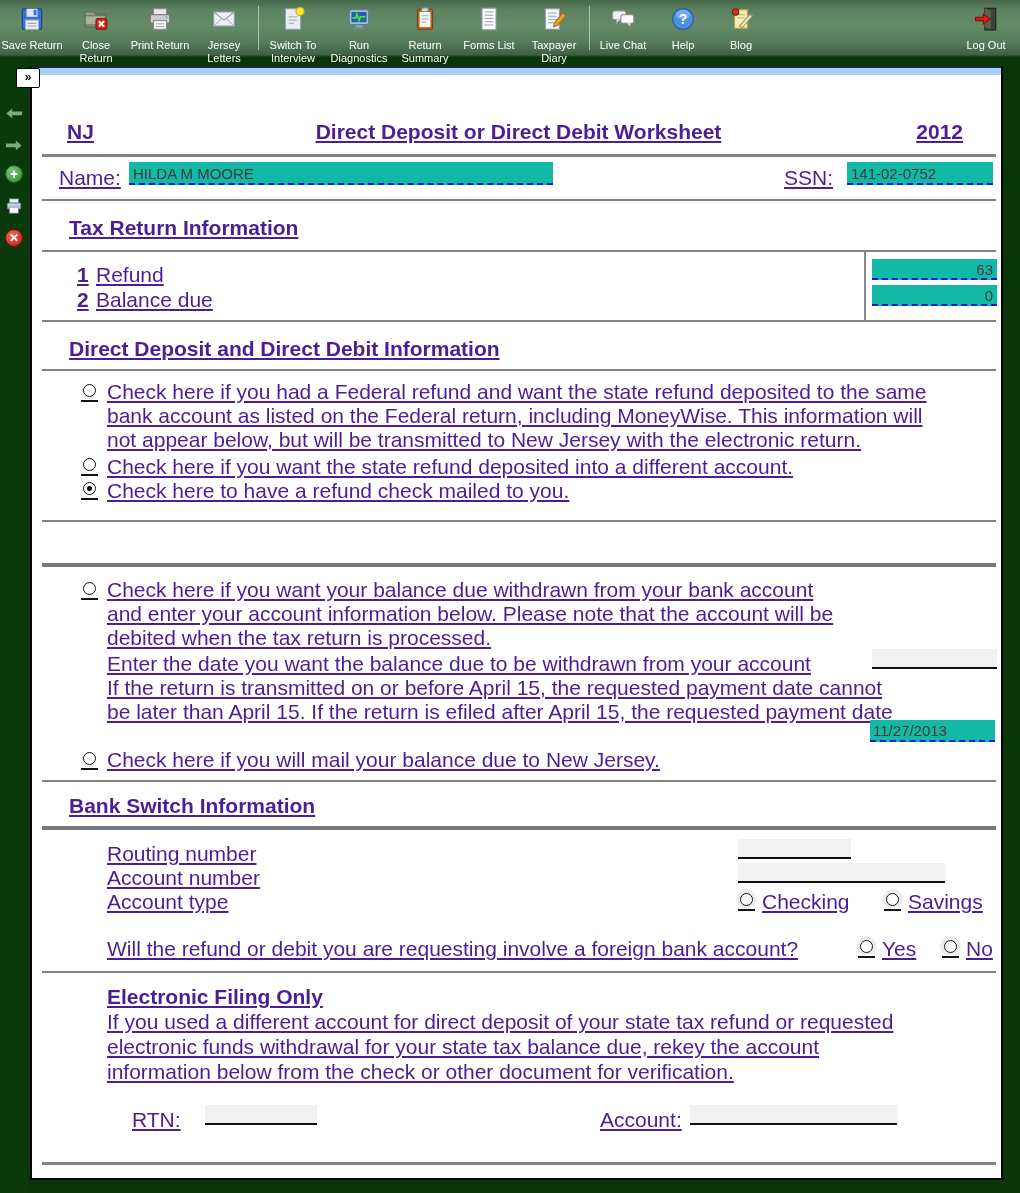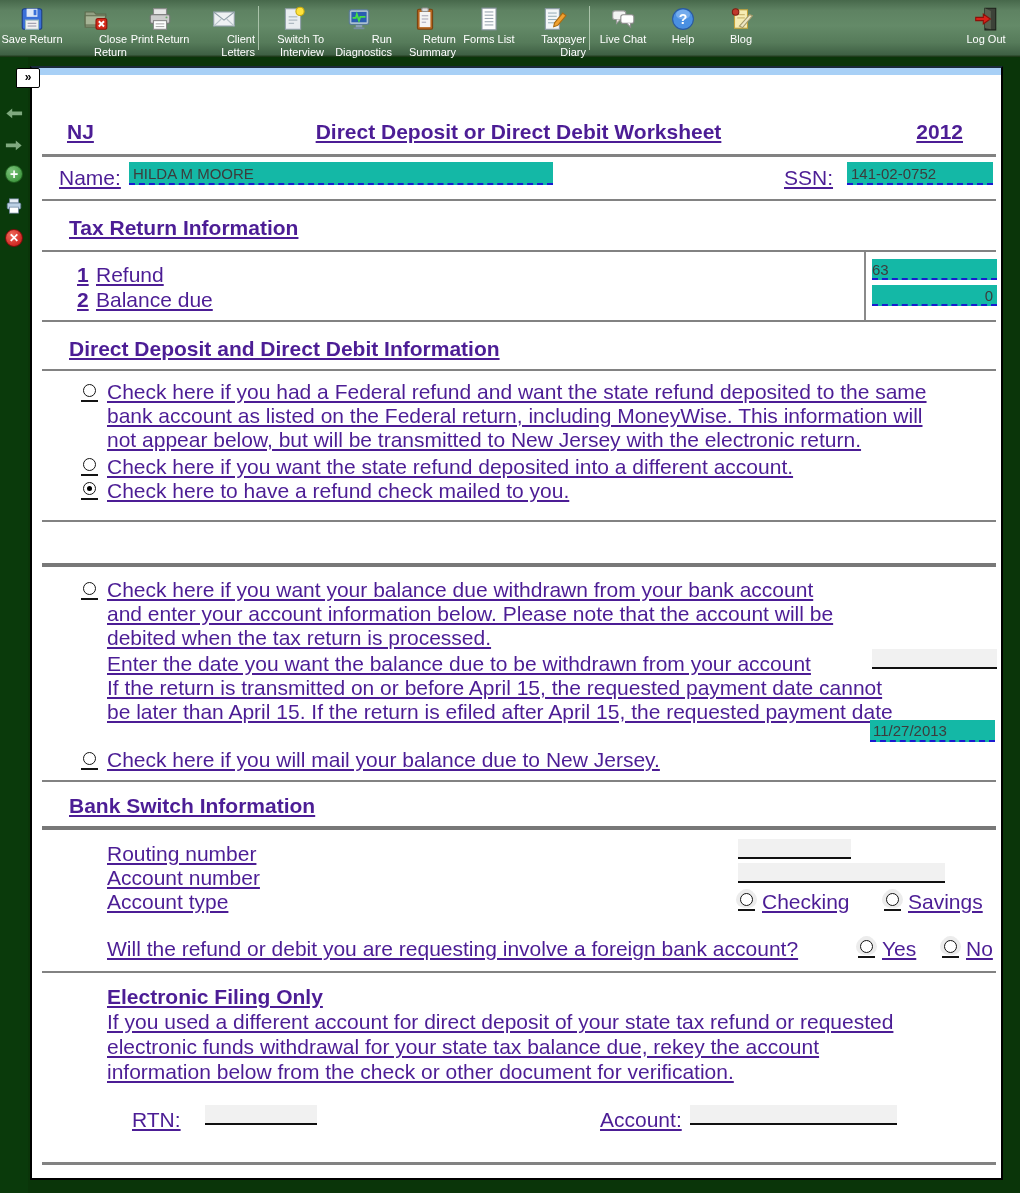--- a/index.html
+++ b/index.html
@@ -16,21 +16,21 @@
     position:absolute; left:0; top:0; width:1020px; height:57px;
     background:linear-gradient(180deg,#47684b 0%,#5e8262 18%,#648a68 45%,#567b5a 75%,#3f6044 96%,#16300f 100%);
     display:flex; align-items:flex-start; padding-top:6px;
   }
   .tbtn {
     width:64px; min-width:56px; display:flex; flex-direction:column; align-items:center;
     cursor:pointer; padding:0 1px;
   }
   .tbtn .ticon { width:26px; height:26px; display:block; }
   .tbtn .tlabel {
-    color:#ffffff; font-size:11px; line-height:12.5px; text-align:right; margin-top:1px;
+    color:#ffffff; font-size:11px; line-height:12.5px; text-align:center; margin-top:7px;
   }
   .tsep { width:1px; height:44px; background:#a9c2a9; margin:0 2px; align-self:flex-start; }
   .tspacer { flex:1; }
   .tbtn.logout { width:60px; margin-right:4px; }
 
   
   .sidebar { position:absolute; left:0; top:57px; width:28px; bottom:0; background:#0a3a0b; }
   .side-ic { position:absolute; left:5px; width:18px; height:18px; cursor:pointer; }
   .circle-ic { border-radius:50%; color:#fff; font-weight:bold; text-align:center; }
   .add-ic { background:radial-gradient(circle at 35% 30%,#7cc47c,#2e8b2e); border:1px solid #1d5e1d; font-size:14px; line-height:16px; }
@@ -120,21 +120,21 @@
   </div>
 
   <div class="tbtn">
     <span class="ticon">
       <svg viewBox="0 0 24 24">
           <rect x="2.5" y="5.5" width="19" height="13" fill="#eef1f3" stroke="#8e9ea6"></rect>
           <path d="M2.5 5.5l9.5 7.5 9.5-7.5" fill="none" stroke="#8e9ea6"></path>
           <path d="M2.5 18.5l7-6.5M21.5 18.5l-7-6.5" fill="none" stroke="#b9c4ca"></path>
         </svg>
     </span>
-    <span class="tlabel">Client Letters</span>
+    <span class="tlabel">Jersey Letters</span>
   </div>
 
   <div class="tsep"></div>
 
   <div class="tbtn">
     <span class="ticon">
       <svg viewBox="0 0 24 24">
           <path d="M5 2.5h10l4 4v15H5z" fill="#e9edf0" stroke="#93a1ab"></path>
           <path d="M15 2.5l4 4h-4z" fill="#c6d0d8"></path>
           <line x1="8" y1="10" x2="16" y2="10" stroke="#a5b2bb"></line>
@@ -297,21 +297,21 @@
 
   <div class="sep" style="top:131px"></div>
 
   <div class="p t b" style="left:37px;top:148px">Tax Return Information</div>
   <div class="sep" style="top:182px"></div>
 
   <div class="p" style="left:832px;top:184px;width:2px;height:68px;background:#8a8a8a"></div>
 
   <div class="p t b" style="left:45px;top:195px">1</div>
   <div class="p t" style="left:64px;top:195px">Refund</div>
-  <div class="p yfield" style="left:840px;top:191px;width:125px;height:21px;padding:2px 4px 0 0;text-align:left">63</div>
+  <div class="p yfield" style="left:840px;top:191px;width:125px;height:21px;padding:2px 4px 0 16px;text-align:right">63</div>
 
   <div class="p t b" style="left:45px;top:220px">2</div>
   <div class="p t" style="left:64px;top:220px">Balance due</div>
   <div class="p yfield" style="left:840px;top:217px;width:125px;height:21px;padding:2px 4px 0 0;text-align:right">0</div>
 
   <div class="sep" style="top:252px"></div>
 
   <div class="p t b" style="left:37px;top:269px">Direct Deposit and Direct Debit Information</div>
   <div class="sep" style="top:301px"></div>
 

